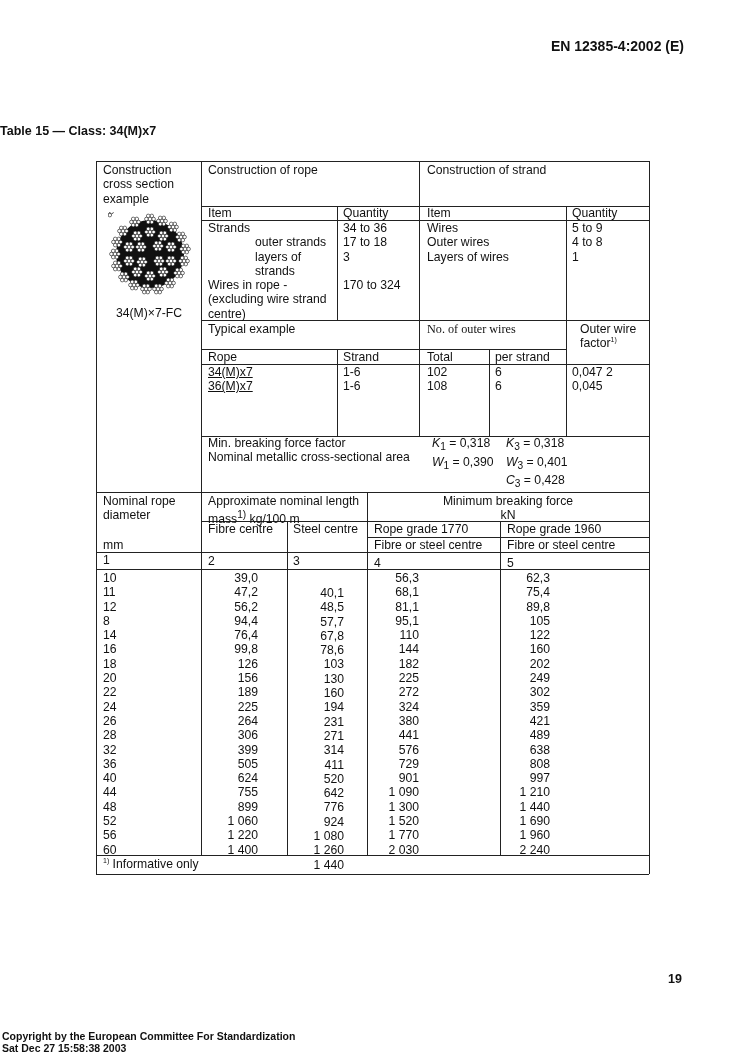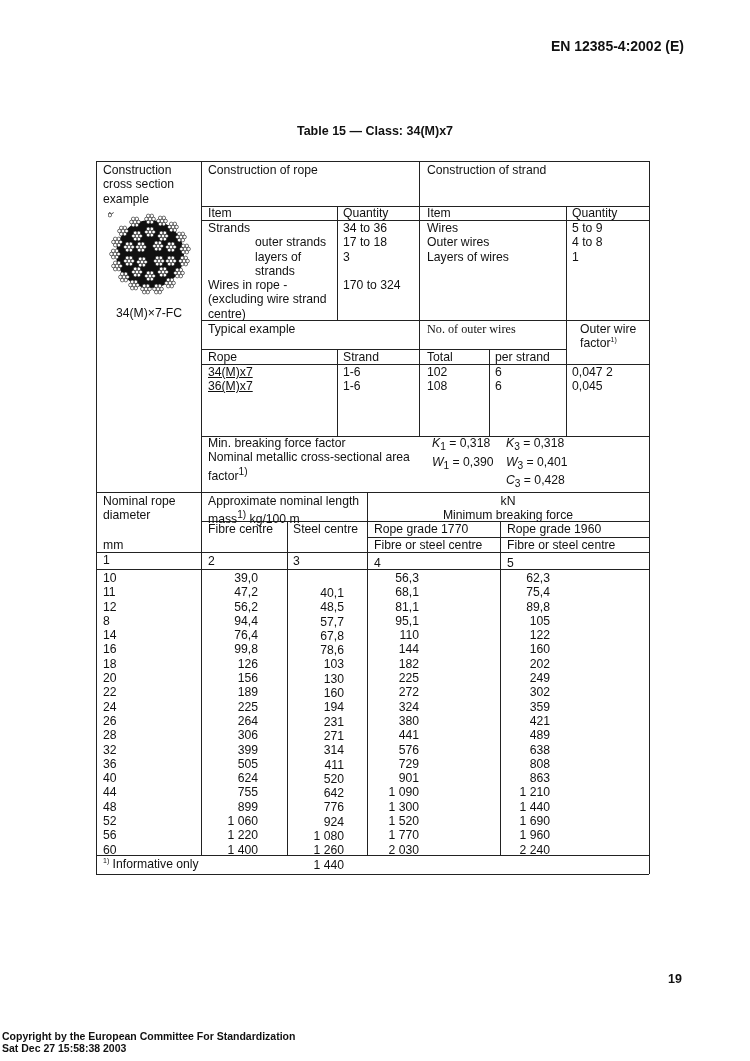--- a/index.html
+++ b/index.html
@@ -2,21 +2,21 @@
 <html><head>
 <meta charset="utf-8">
 <style>
   html, body { margin: 0; padding: 0; }
   body {
     width: 750px; height: 1061px; position: relative; background: #ffffff;
     font-family: "Liberation Sans", sans-serif; color: #111; overflow: hidden;
   }
   .abs { position: absolute; }
   .doc-id { right: 66px; top: 38px; font-size: 14px; font-weight: bold; }
-  .tbl-title { left: 0; width: 750px; top: 124px; text-align: center; font-size: 12.5px; font-weight: bold; }
+  .tbl-title { left: 0; width: 750px; top: 124px; text-align: left; font-size: 12.5px; font-weight: bold; }
   .page-num { left: 668px; top: 972px; font-size: 12.5px; font-weight: bold; }
   .copyright { left: 2px; top: 1030px; font-size: 10.5px; font-weight: bold; line-height: 12px; }
 
   .hl { position: absolute; height: 0; border-top: 1.4px solid #222; }
   .vl { position: absolute; width: 0; border-left: 1.4px solid #222; }
 
   .t { position: absolute; font-size: 12.2px; line-height: 14.3px; white-space: nowrap; }
   .t sup { font-size: 7px; vertical-align: 5px; line-height: 0; }
   .it { font-style: italic; }
   .num { text-align: right; }
@@ -181,21 +181,20 @@
   <div>6</div>
 </div>
 <div class="col" style="left:572px; top:365px;">
   <div>0,047 2</div>
   <div>0,045</div>
 </div>
 
 <div class="col" style="left:208px; top:436px;">
   <div>Min. breaking force factor</div>
   <div>Nominal metallic cross-sectional area</div>
-  <div><span>factor</span><sup>1)</sup></div>
 </div>
 <div class="col" style="left:432px; top:436px;">
   <div><span class="it">K</span><sub>1</sub> <span>= 0,318</span></div>
   <div><span class="it">W</span><sub>1</sub> <span>= 0,390</span></div>
 </div>
 <div class="col" style="left:506px; top:436px;">
   <div><span class="it">K</span><sub>3</sub> <span>= 0,318</span></div>
   <div><span class="it">W</span><sub>3</sub> <span>= 0,401</span></div>
   <div><span class="it">C</span><sub>3</sub> <span>= 0,428</span></div>
 </div>
@@ -205,22 +204,22 @@
   <div>diameter</div>
 </div>
 <div class="t" style="left:103px; top:538px;">mm</div>
 <div class="col" style="left:208px; top:494px;">
   <div>Approximate nominal length</div>
   <div><span>mass</span><sup>1)</sup><span> kg/100 m</span></div>
 </div>
 <div class="t" style="left:208px; top:522px;">Fibre centre</div>
 <div class="t" style="left:293px; top:522px;">Steel centre</div>
 <div class="col center" style="left:367px; width:282px; top:494px;">
+  <div>Minimum breaking force</div>
   <div>kN</div>
-  <div>Minimum breaking force</div>
 </div>
 <div class="t" style="left:374px; top:522px;">Rope grade 1770</div>
 <div class="t" style="left:507px; top:522px;">Rope grade 1960</div>
 <div class="t" style="left:374px; top:538px;">Fibre or steel centre</div>
 <div class="t" style="left:507px; top:538px;">Fibre or steel centre</div>
 
 <div class="t" style="left:103px; top:553px;">1</div>
 <div class="t" style="left:208px; top:554px;">2</div>
 <div class="t" style="left:293px; top:554px;">3</div>
 <div class="t" style="left:374px; top:556px;">4</div>
@@ -322,21 +321,21 @@
     <div>122</div>
     <div>160</div>
     <div>202</div>
     <div>249</div>
     <div>302</div>
     <div>359</div>
     <div>421</div>
     <div>489</div>
     <div>638</div>
     <div>808</div>
-    <div>863</div>
+    <div>997</div>
     <div>1 210</div>
     <div>1 440</div>
     <div>1 690</div>
     <div>1 960</div>
     <div>2 240</div>
   </div>
 
 <div class="t" style="left:103px; top:857px;">
   <sup>1)</sup><span> Informative only</span>
 </div>

